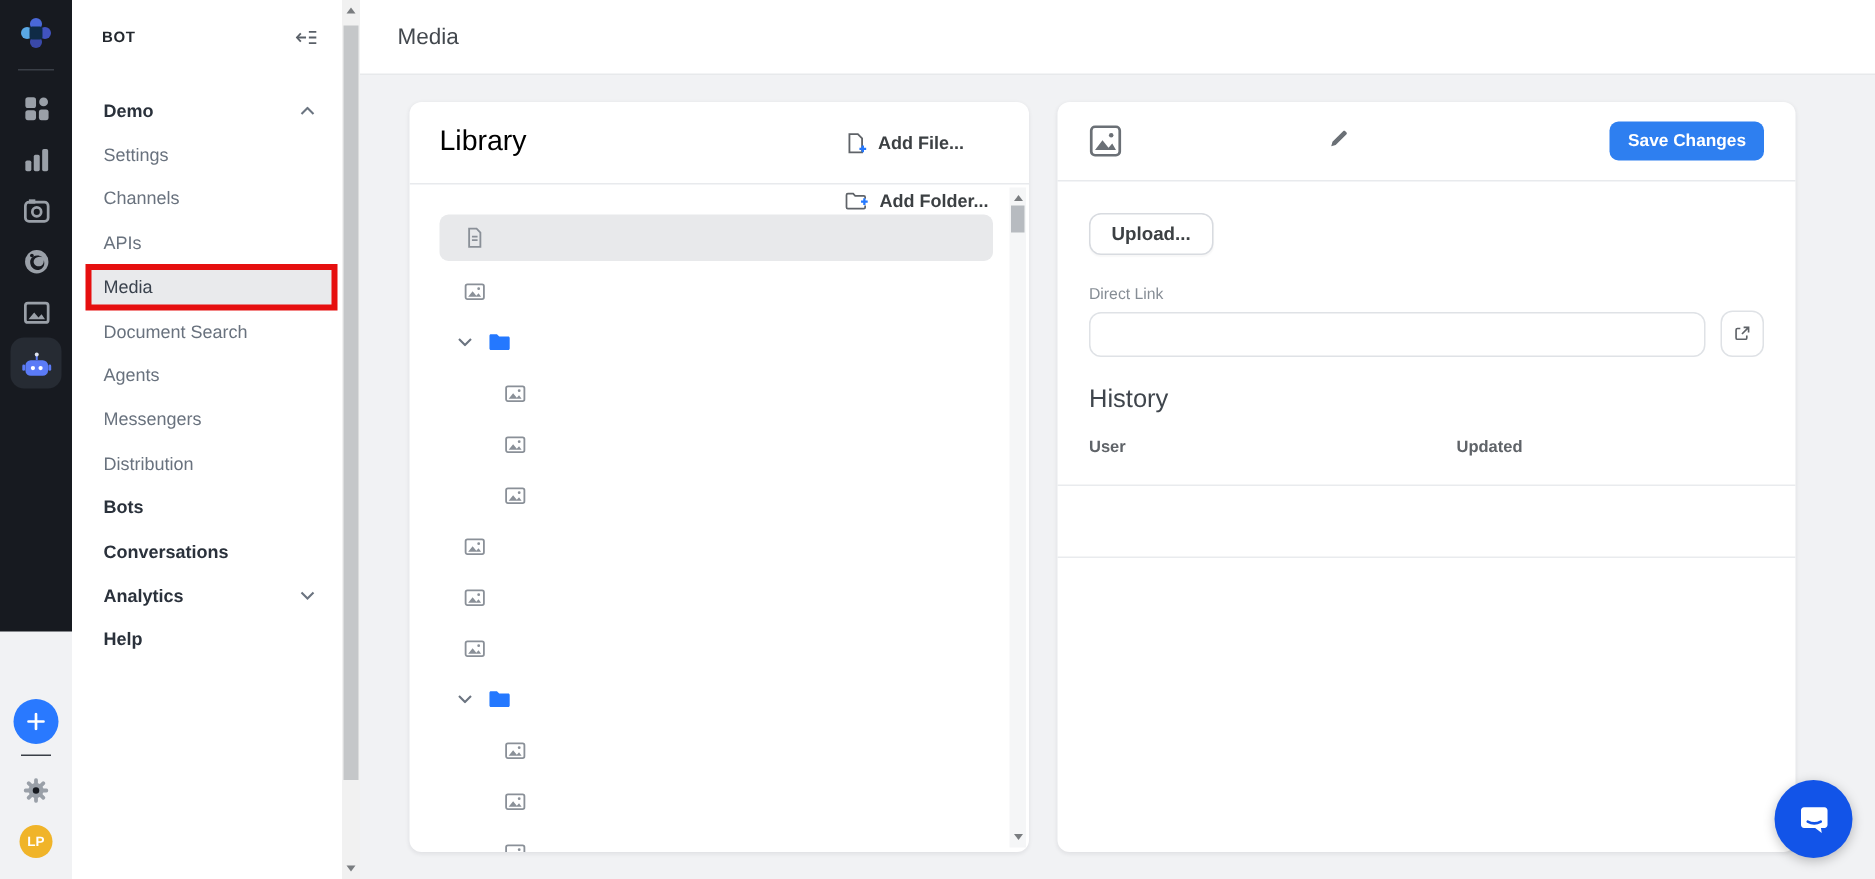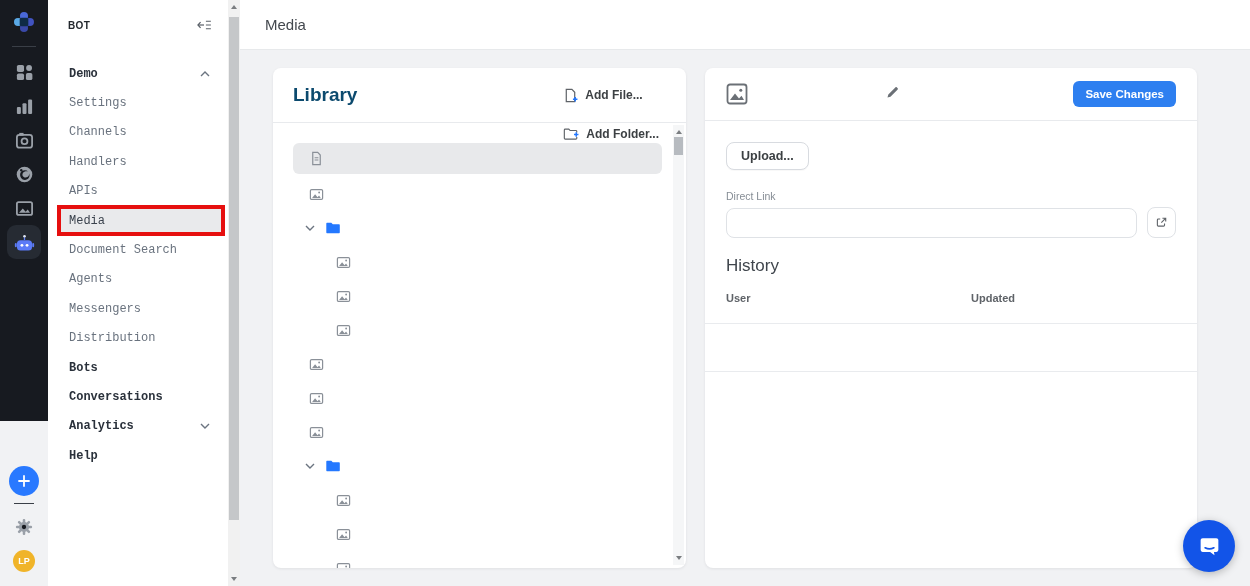--- a/index.html
+++ b/index.html
@@ -21,21 +21,21 @@
   .rail-avatar { position:absolute; left:13px; top:550px; width:22px; height:22px; border-radius:50%;
                  background:#f0b429; color:#fff; font-size:9px; font-weight:bold; display:flex;
                  align-items:center; justify-content:center; cursor:pointer; }
 
   
   .sidebar { position:absolute; left:48px; top:0; width:180px; height:586px; background:#fff; }
   .side-head { position:relative; height:50px; }
   .ws-label { position:absolute; left:20px; top:20px; font-size:10px; font-weight:700;
               letter-spacing:.4px; color:#23282e; }
   .collapse-btn { position:absolute; right:16px; top:19px; background:none; border:none; cursor:pointer; }
-  #sidebar-list { padding-top:9px;font-family:Liberation Mono, monospace; }
+  #sidebar-list { padding-top:9px; }
   .side-item { position:relative; height:29.4px; display:flex; align-items:center; padding-left:21px;
                font-size:12px; color:#69727e; cursor:pointer; }
   .side-item.bold { font-weight:700; color:#2a313b; }
   .side-item.selected { color:#3a424d; }
   .side-item.selected::before { content:""; position:absolute; left:12px; right:6px; top:0; bottom:1px;
                background:#e9eaec; border-radius:4px; }
   .side-item > span { position:relative; z-index:1; }
   .side-item .chev { position:absolute; right:18px; top:50%; transform:translateY(-50%); z-index:1; }
   .red-box { position:absolute; left:9px; top:-1px; width:168px; height:31px;
              border:4px solid #e60f0f; z-index:3; pointer-events:none; }
@@ -53,21 +53,21 @@
   
   .topbar { position:absolute; left:240px; top:0; width:1010px; height:50px; background:#fff;
             border-bottom:1px solid #e7e9eb; display:flex; align-items:center; padding-left:25px;
             font-size:15px; color:#43484e; }
 
   
   .card { position:absolute; background:#fff; border-radius:8px; box-shadow:0 1px 3px rgba(25,30,36,.08); }
   .library { left:273px; top:68px; width:413px; height:500px; overflow:hidden; }
   .lib-head { height:55px; display:flex; align-items:center; padding:0 27px 0 20px;
               border-bottom:1px solid #e8eaed; }
-  .lib-title { font-size:19px; color:#0c4a6e; font-weight:700; }
+  .lib-title { font-size:19px; color:#000000; font-weight:400; }
   .lib-actions { margin-left:auto; display:flex; gap:24px;flex-direction:column; }
   .tool-btn { display:flex; align-items:center; gap:7px; font-size:12px; font-weight:700; color:#3c4043;
               background:none; border:none; cursor:pointer; font-family:inherit; white-space:nowrap; }
 
   .tree { position:absolute; top:56px; left:0; right:14px; bottom:0; padding-top:19px; overflow:hidden; }
   .t-row { height:34px; display:flex; align-items:center; margin:0 10px 0 20px; cursor:pointer; }
   .t-row.selected { height:31px; margin-bottom:3px; background:#e8e9eb; border-radius:6px; }
   .t-row .gap { width:10px; }
 
   .tree-scroll { position:absolute; right:2px; top:57px; bottom:3px; width:11px; background:#f5f6f7; }
@@ -206,23 +206,20 @@
             <path d="M1 5l4-4 4 4" stroke="#6b7480" fill="none" stroke-width="1.4"></path>
           </svg>
         </div>
         <div class="side-item">
           <span>Settings</span>
         </div>
         <div class="side-item">
           <span>Channels</span>
         </div>
         <div class="side-item">
-          <span>Handlers</span>
-        </div>
-        <div class="side-item">
           <span>APIs</span>
         </div>
         <div class="side-item selected">
           <span>Media</span>
           <div class="red-box"></div>
         </div>
         <div class="side-item">
           <span>Document Search</span>
         </div>
         <div class="side-item">

